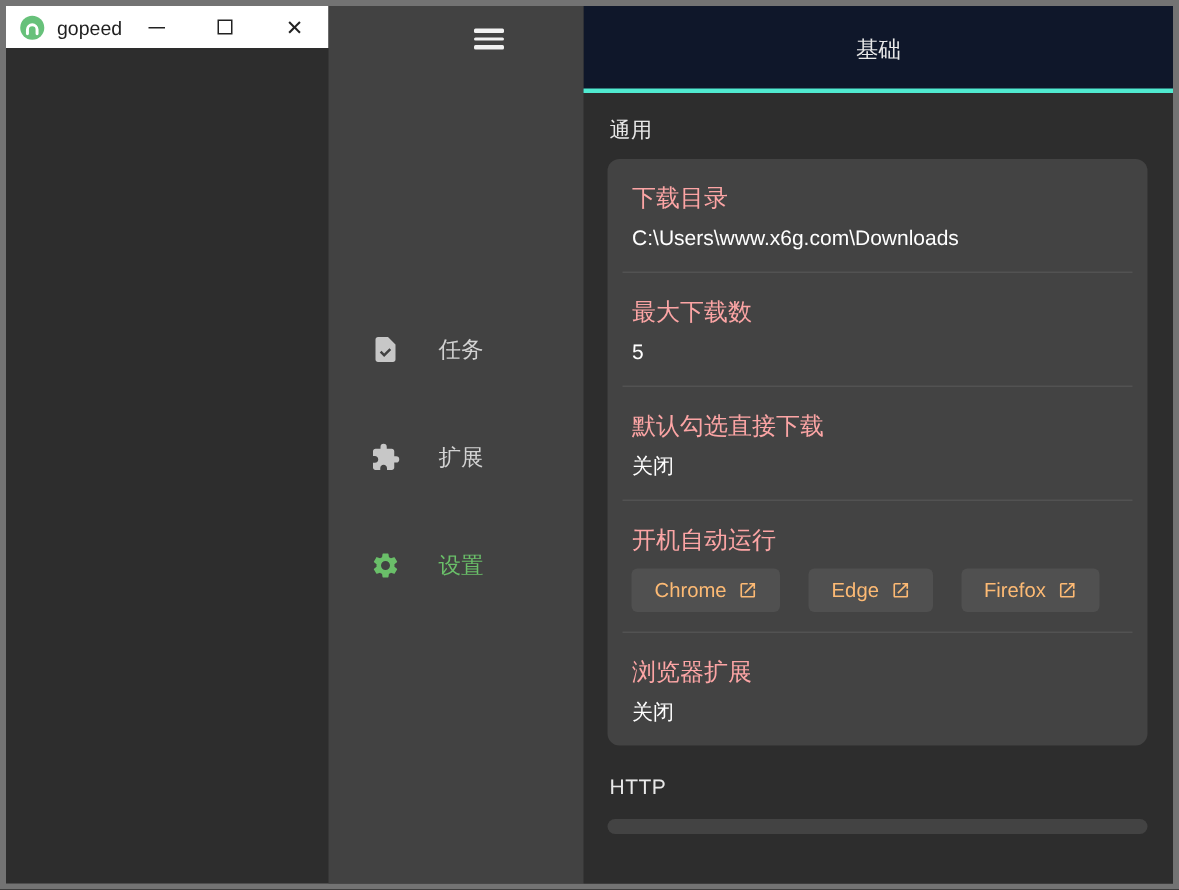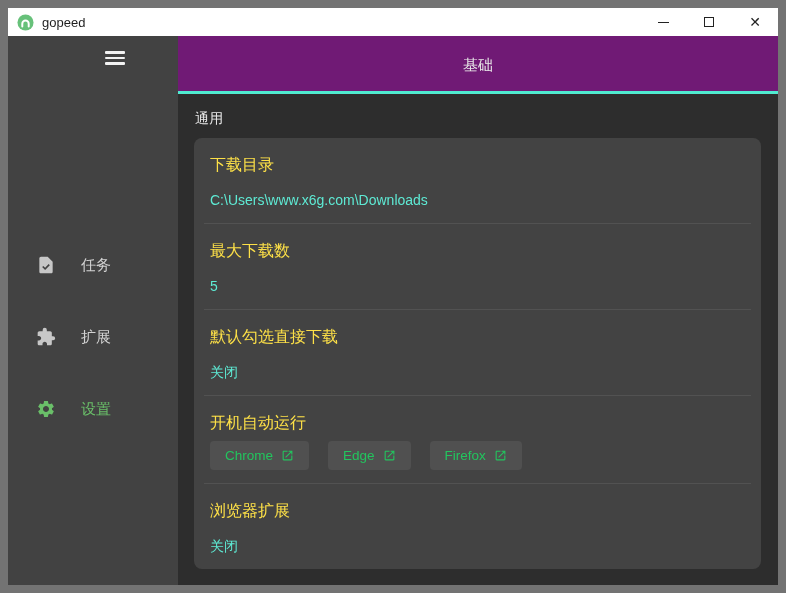--- a/index.html
+++ b/index.html
@@ -4,22 +4,22 @@
 <style>
   * { box-sizing: border-box; margin: 0; padding: 0; }
   html, body { width: 786px; height: 593px; }
   body {
     font-family: "Liberation Sans", "DejaVu Sans", sans-serif;
     overflow: hidden;
     background: #2d2d2d;
   }
   .window {
     width: 786px; height: 593px;
-    border: 8px solid #737373;
-    display: flex; flex-direction: column;
+    border: 4px solid #737373;
+    display: flex; flex-direction: row;
     background: #2d2d2d;
   }
   
   .titlebar {
     height: 28px; flex: 0 0 28px;
     background: #ffffff;
     display: flex; align-items: center;
     padding-left: 9px;
   }
   .logo { width: 17px; height: 17px; margin-right: 8px; }
@@ -61,21 +61,21 @@
     cursor: pointer;
   }
   .side-item .nav-icon { width: 20px; height: 20px; flex: 0 0 20px; color: #c7c7c7; }
   .side-item.active { color: #6abf69; }
   .side-item.active .nav-icon { color: #6abf69; }
 
   
   .main { flex: 1; display: flex; flex-direction: column; min-width: 0; }
   .tabbar {
     height: 58px; flex: 0 0 58px;
-    background: #701a75;
+    background: #0f172a;
     display: flex;
   }
   .tab {
     flex: 1; position: relative;
     display: flex; align-items: center; justify-content: center;
     font-size: 15px; color: #9a9a9a; cursor: pointer;
   }
   .tab.active { color: #e8e8e8; }
   .tab-indicator {
     position: absolute; left: 0; right: 0; bottom: 0; height: 3px;
@@ -86,29 +86,29 @@
     flex: 1; min-height: 0; overflow: hidden;
     background: #2d2d2d;
     padding: 0 17px 17px 16px;
   }
   .section-header {
     margin: 16px 1px 10px;
     font-size: 14px; color: #e8e8e8; letter-spacing: .3px;
   }
   .card { background: #434343; border-radius: 8px; overflow: hidden; }
   .row { padding: 15px 16px 13px; cursor: pointer; }
-  .row-title { font-size: 16px; color: #fde047; line-height: 23px; }
-  .row-sub { font-size: 14px; color: #5eead4; line-height: 20px; margin-top: 14px; }
+  .row-title { font-size: 16px; color: #fca5a5; line-height: 23px; }
+  .row-sub { font-size: 14px; color: #ffffff; line-height: 20px; margin-top: 4px; }
   .divider { height: 1px; background: #525252; margin: 0 10px; }
 
   .btn-row { display: flex; gap: 19px; margin-top: 7px; }
   .ext-btn {
     height: 29px; padding: 0 15px;
     display: inline-flex; align-items: center; gap: 8px;
-    background: #505050; color: #22c55e;
+    background: #505050; color: #fdba74;
     border: none; border-radius: 4px;
     font-size: 13.5px; font-family: inherit;
     cursor: pointer;
   }
   .ext-btn svg { width: 13px; height: 13px; }
   .card-fragment {
     height: 10px; margin-top: 15px;
     background: #434343; border-radius: 8px;
   }
 </style>

